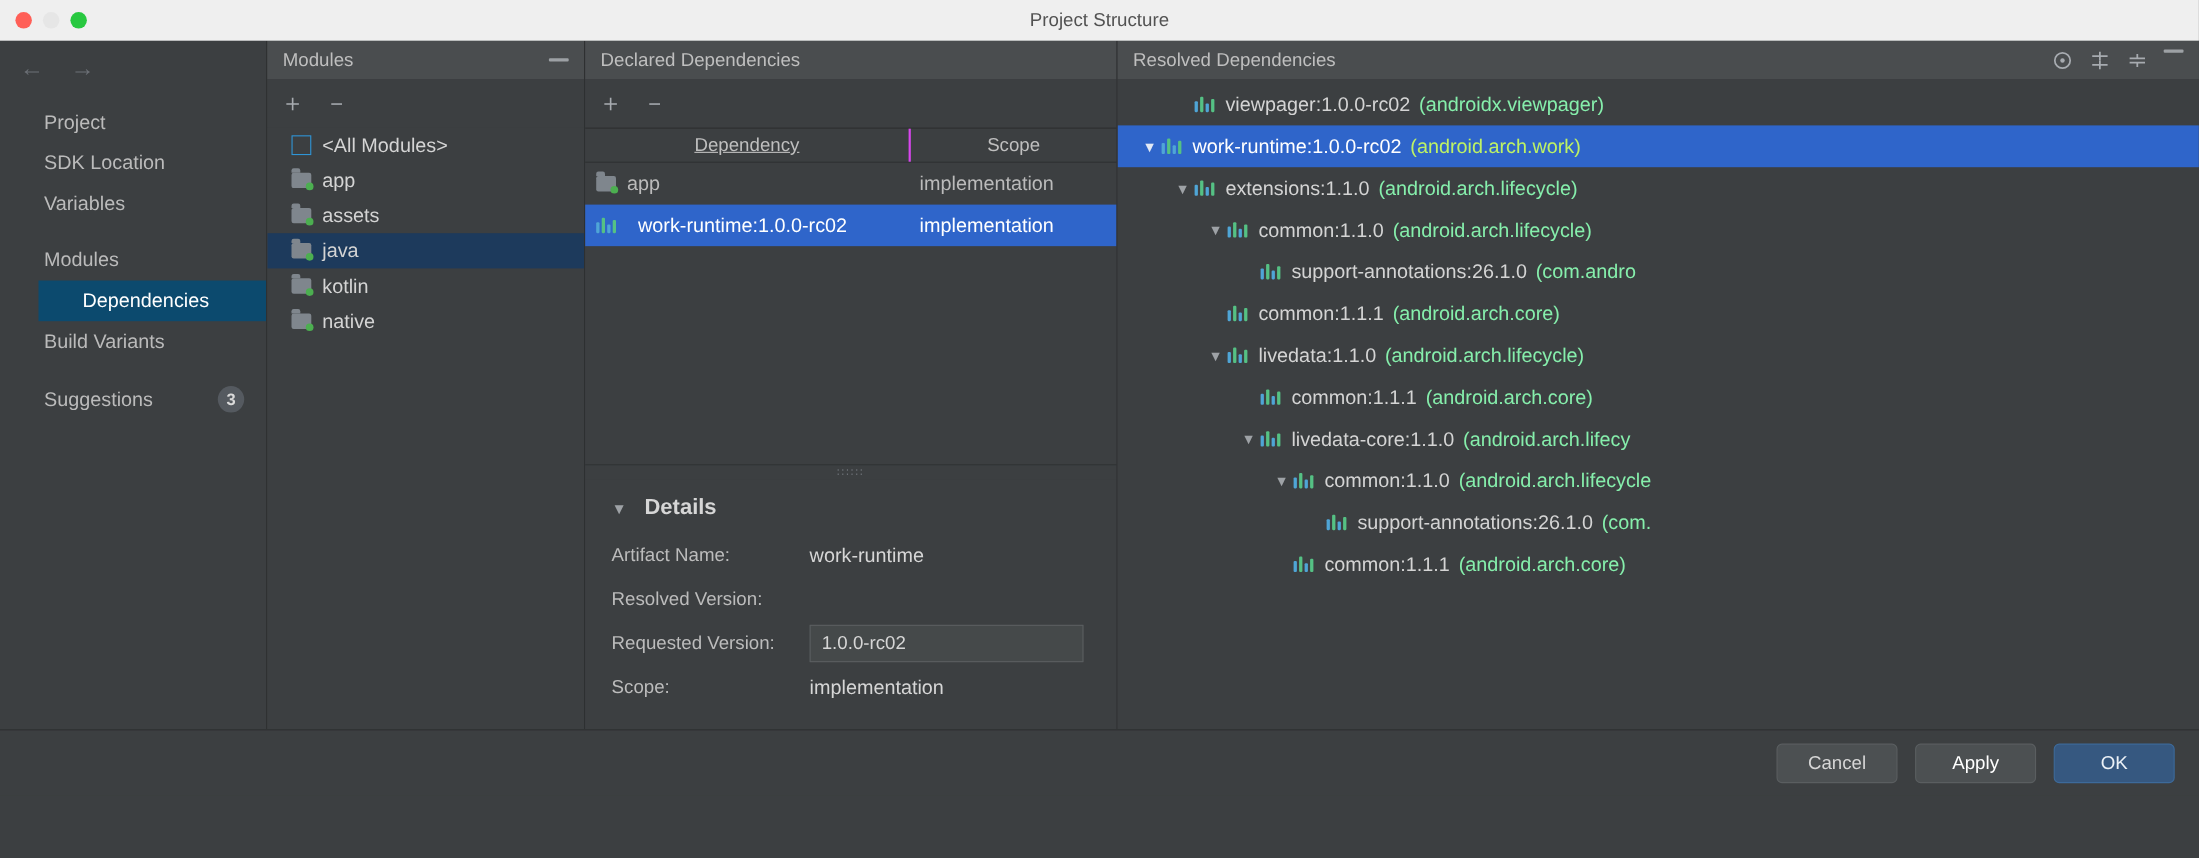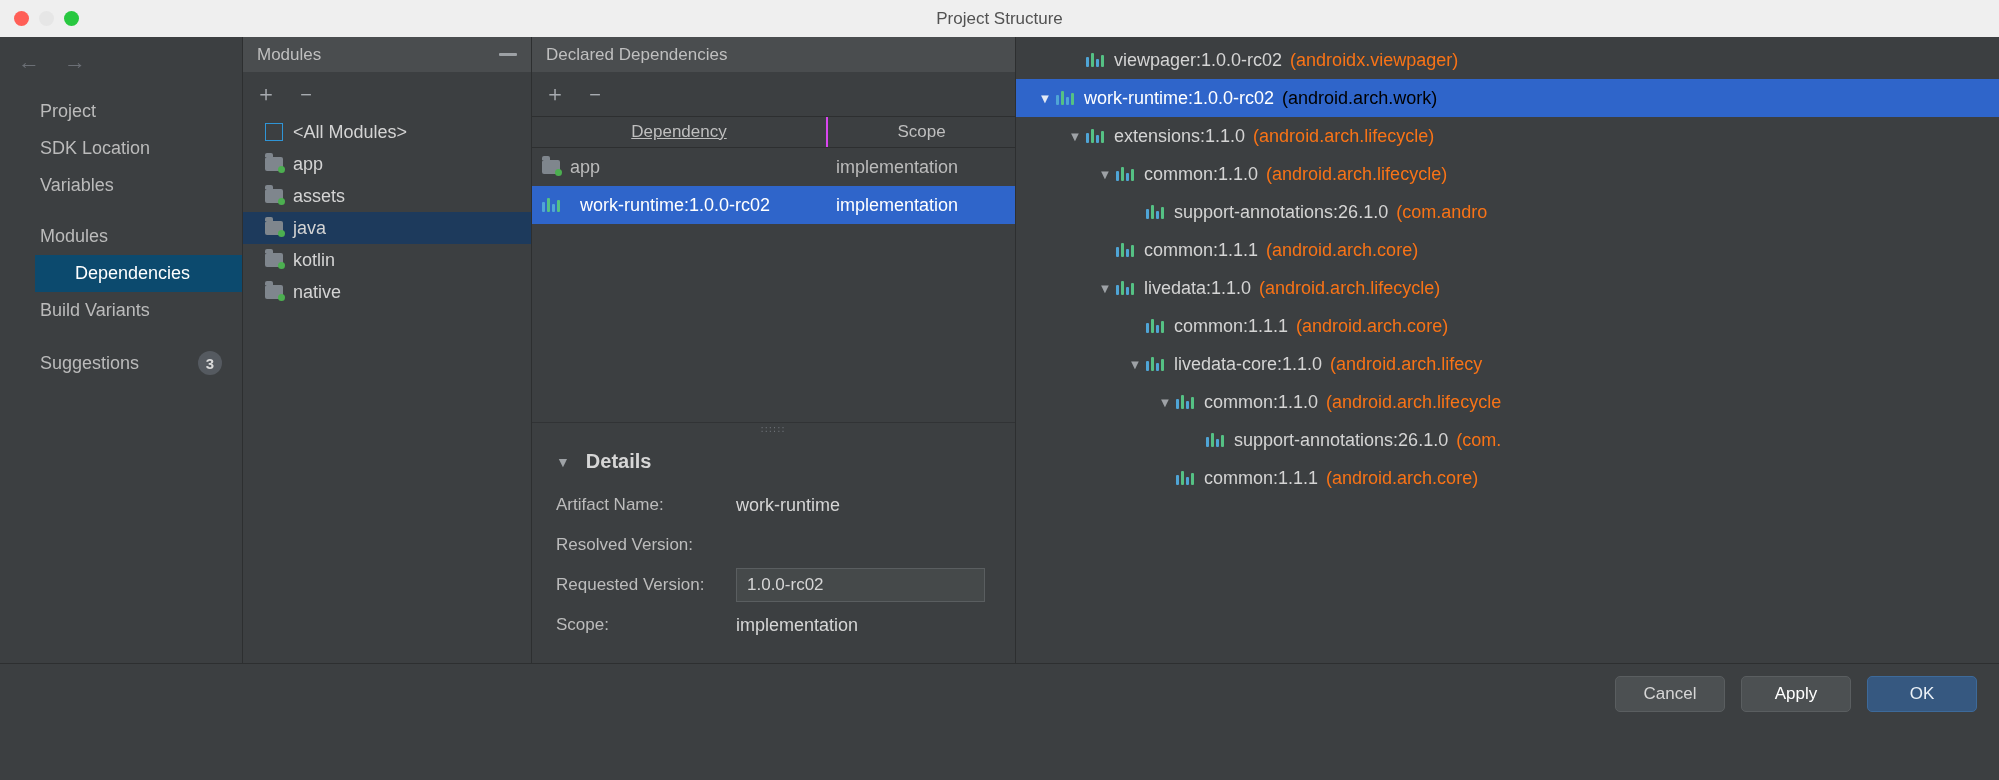--- a/index.html
+++ b/index.html
@@ -62,22 +62,22 @@
   .rrow .twisty { width: 22px; text-align: center; color: #9ea2a6; font-size: 13px; }
   .rrow.sel .twisty { color: #e2e9f5; }
   .lib-icon { width: 18px; display: inline-flex; gap: 2px; align-items: flex-end; margin-right: 10px; }
   .lib-icon span { display: inline-block; width: 3px; border-radius: 1px; }
   .lib-icon span:nth-child(1) { height: 10px; background: #4fa5d6; }
   .lib-icon span:nth-child(2) { height: 14px; background: #55c184; }
   .lib-icon span:nth-child(3) { height: 8px; background: #4fa5d6; }
   .lib-icon span:nth-child(4) { height: 12px; background: #55c184; }
   .rrow .primary { color: #d4d4d4; }
   .rrow.sel .primary { color: #ffffff; }
-  .rrow .secondary { color: #f97316; margin-left: 8px; }
-  .rrow.sel .secondary { color: #000000; }
+  .rrow .secondary { color: #86efac; margin-left: 8px; }
+  .rrow.sel .secondary { color: #bef264; }
   .footer { height: 60px; background: #3c3f41; border-top: 1px solid #2d2f30; display: flex; align-items: center; justify-content: flex-end; gap: 16px; padding: 16px 22px; }
   .btn { min-width: 110px; height: 36px; border-radius: 5px; font-size: 17px; display: flex; align-items: center; justify-content: center; cursor: pointer; border: 1px solid #5a5e60; background: #4c5052; color: #d6d6d6; }
   .btn.disabled { color: #ffffff; cursor: default; }
   .btn.primary { background: #365880; border-color: #3d6a9a; color: #ebf1f7; }
   .hicon-svg { width: 20px; height: 20px; }
 </style>
 </head>
 <body>
 
 <div class="window">
@@ -218,20 +218,38 @@
           <input class="version-input" value="1.0.0-rc02" style="">
         </div>
         <div class="drow">
           <span class="lbl">Scope:</span>
           <span class="val">implementation</span>
         </div>
       </div>
     </div>
 
     <div class="panel resolved-panel">
+      <div class="panel-header">
+        <span>Resolved Dependencies</span>
+        <span class="hicons">
+          <svg class="hicon-svg" viewBox="0 0 20 20">
+              <circle cx="10" cy="10" r="7" fill="none" stroke="#a7abb0" stroke-width="1.6"></circle>
+              <circle cx="10" cy="10" r="2" fill="#a7abb0"></circle>
+            </svg>
+          <svg class="hicon-svg" viewBox="0 0 20 20">
+              <path d="M3 6h14M10 2v8" stroke="#a7abb0" stroke-width="1.6" fill="none"></path>
+              <path d="M3 14h14M10 18v-8" stroke="#a7abb0" stroke-width="1.6" fill="none"></path>
+            </svg>
+          <svg class="hicon-svg" viewBox="0 0 20 20">
+              <path d="M3 8h14M10 4v4" stroke="#a7abb0" stroke-width="1.6" fill="none"></path>
+              <path d="M3 12h14M10 16v-4" stroke="#a7abb0" stroke-width="1.6" fill="none"></path>
+            </svg>
+          <span class="minus-line"></span>
+        </span>
+      </div>
       <div class="resolved-tree" id="resolved-tree">
           <div class="rrow">
             <span class="pad" style="width: 48px;"></span>
             <span class="twisty"></span>
             <span class="lib-icon">
               <span></span>
               <span></span>
               <span></span>
               <span></span>
             </span>

